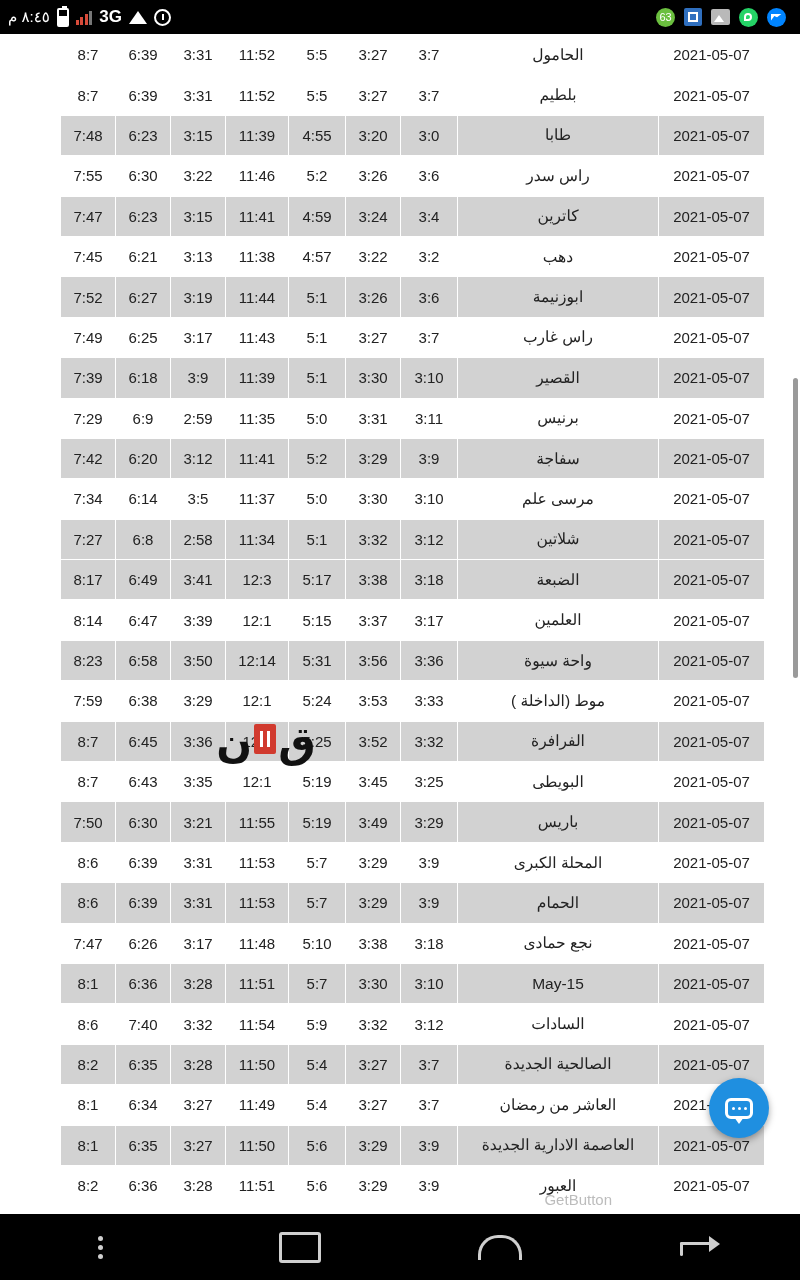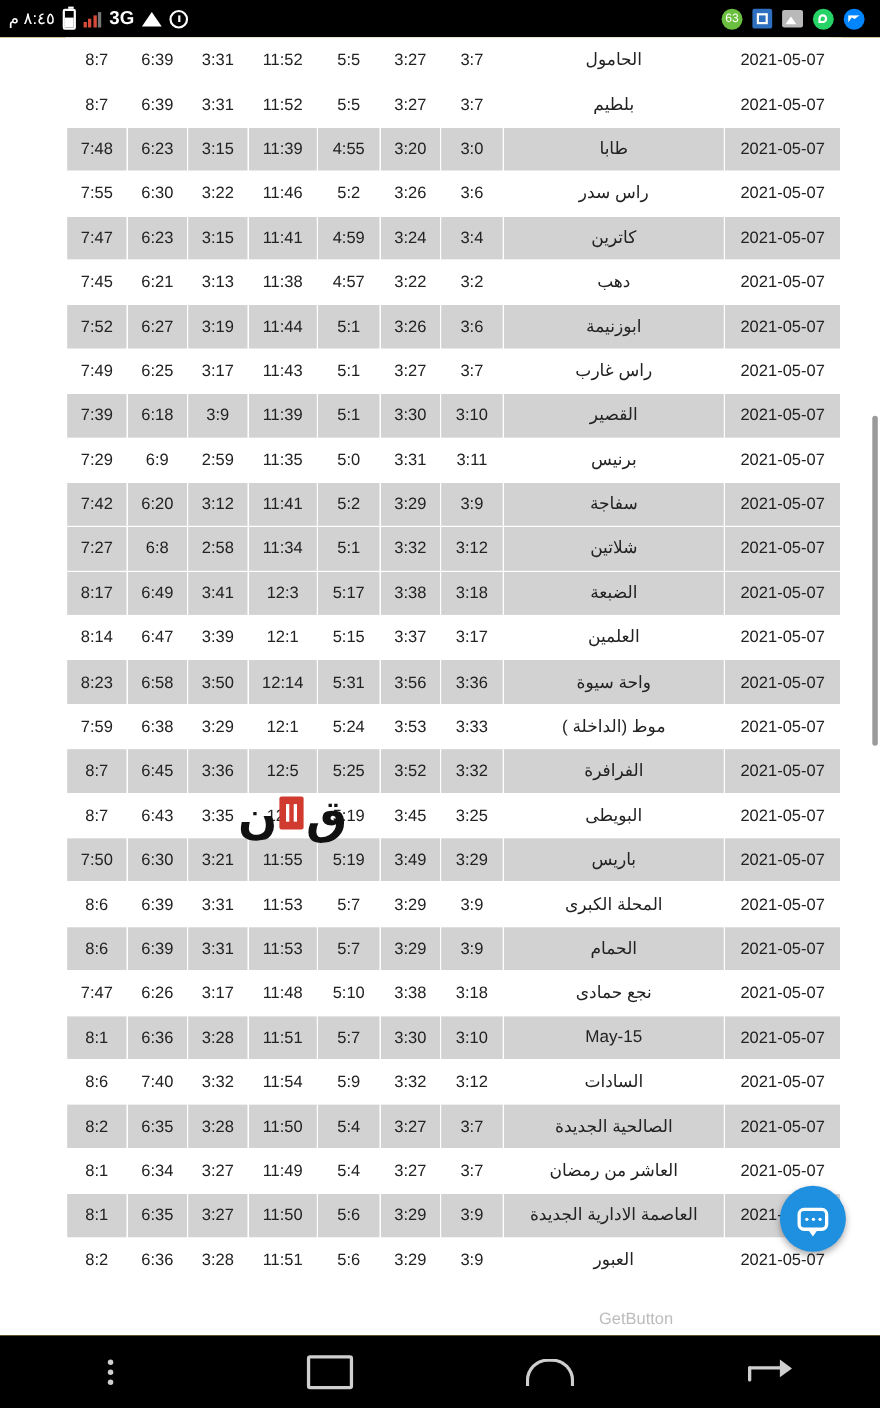--- a/index.html
+++ b/index.html
@@ -9,21 +9,21 @@
     width: 800px;
     height: 1280px;
     overflow: hidden;
     font-family: "Liberation Sans", sans-serif;
   }
 
   #screen {
     position: relative;
     width: 800px;
     height: 1280px;
-    background: #eab308;
+    background: #a16207;
     overflow: hidden;
   }
 
   
   #statusbar {
     position: absolute;
     top: 0; left: 0;
     width: 800px;
     height: 34px;
     background: #000000;
@@ -568,20 +568,31 @@
               <td class="c0">7:42</td>
               <td class="c1">6:20</td>
               <td class="c2">3:12</td>
               <td class="c3">11:41</td>
               <td class="c4">5:2</td>
               <td class="c5">3:29</td>
               <td class="c6">3:9</td>
               <td class="city">سفاجة</td>
               <td class="date">2021-05-07</td>
             </tr>
+            <tr class="row-plain">
+              <td class="c0">7:34</td>
+              <td class="c1">6:14</td>
+              <td class="c2">3:5</td>
+              <td class="c3">11:37</td>
+              <td class="c4">5:0</td>
+              <td class="c5">3:30</td>
+              <td class="c6">3:10</td>
+              <td class="city">مرسى علم</td>
+              <td class="date">2021-05-07</td>
+            </tr>
             <tr class="row-alt">
               <td class="c0">7:27</td>
               <td class="c1">6:8</td>
               <td class="c2">2:58</td>
               <td class="c3">11:34</td>
               <td class="c4">5:1</td>
               <td class="c5">3:32</td>
               <td class="c6">3:12</td>
               <td class="city">شلاتين</td>
               <td class="date">2021-05-07</td>

